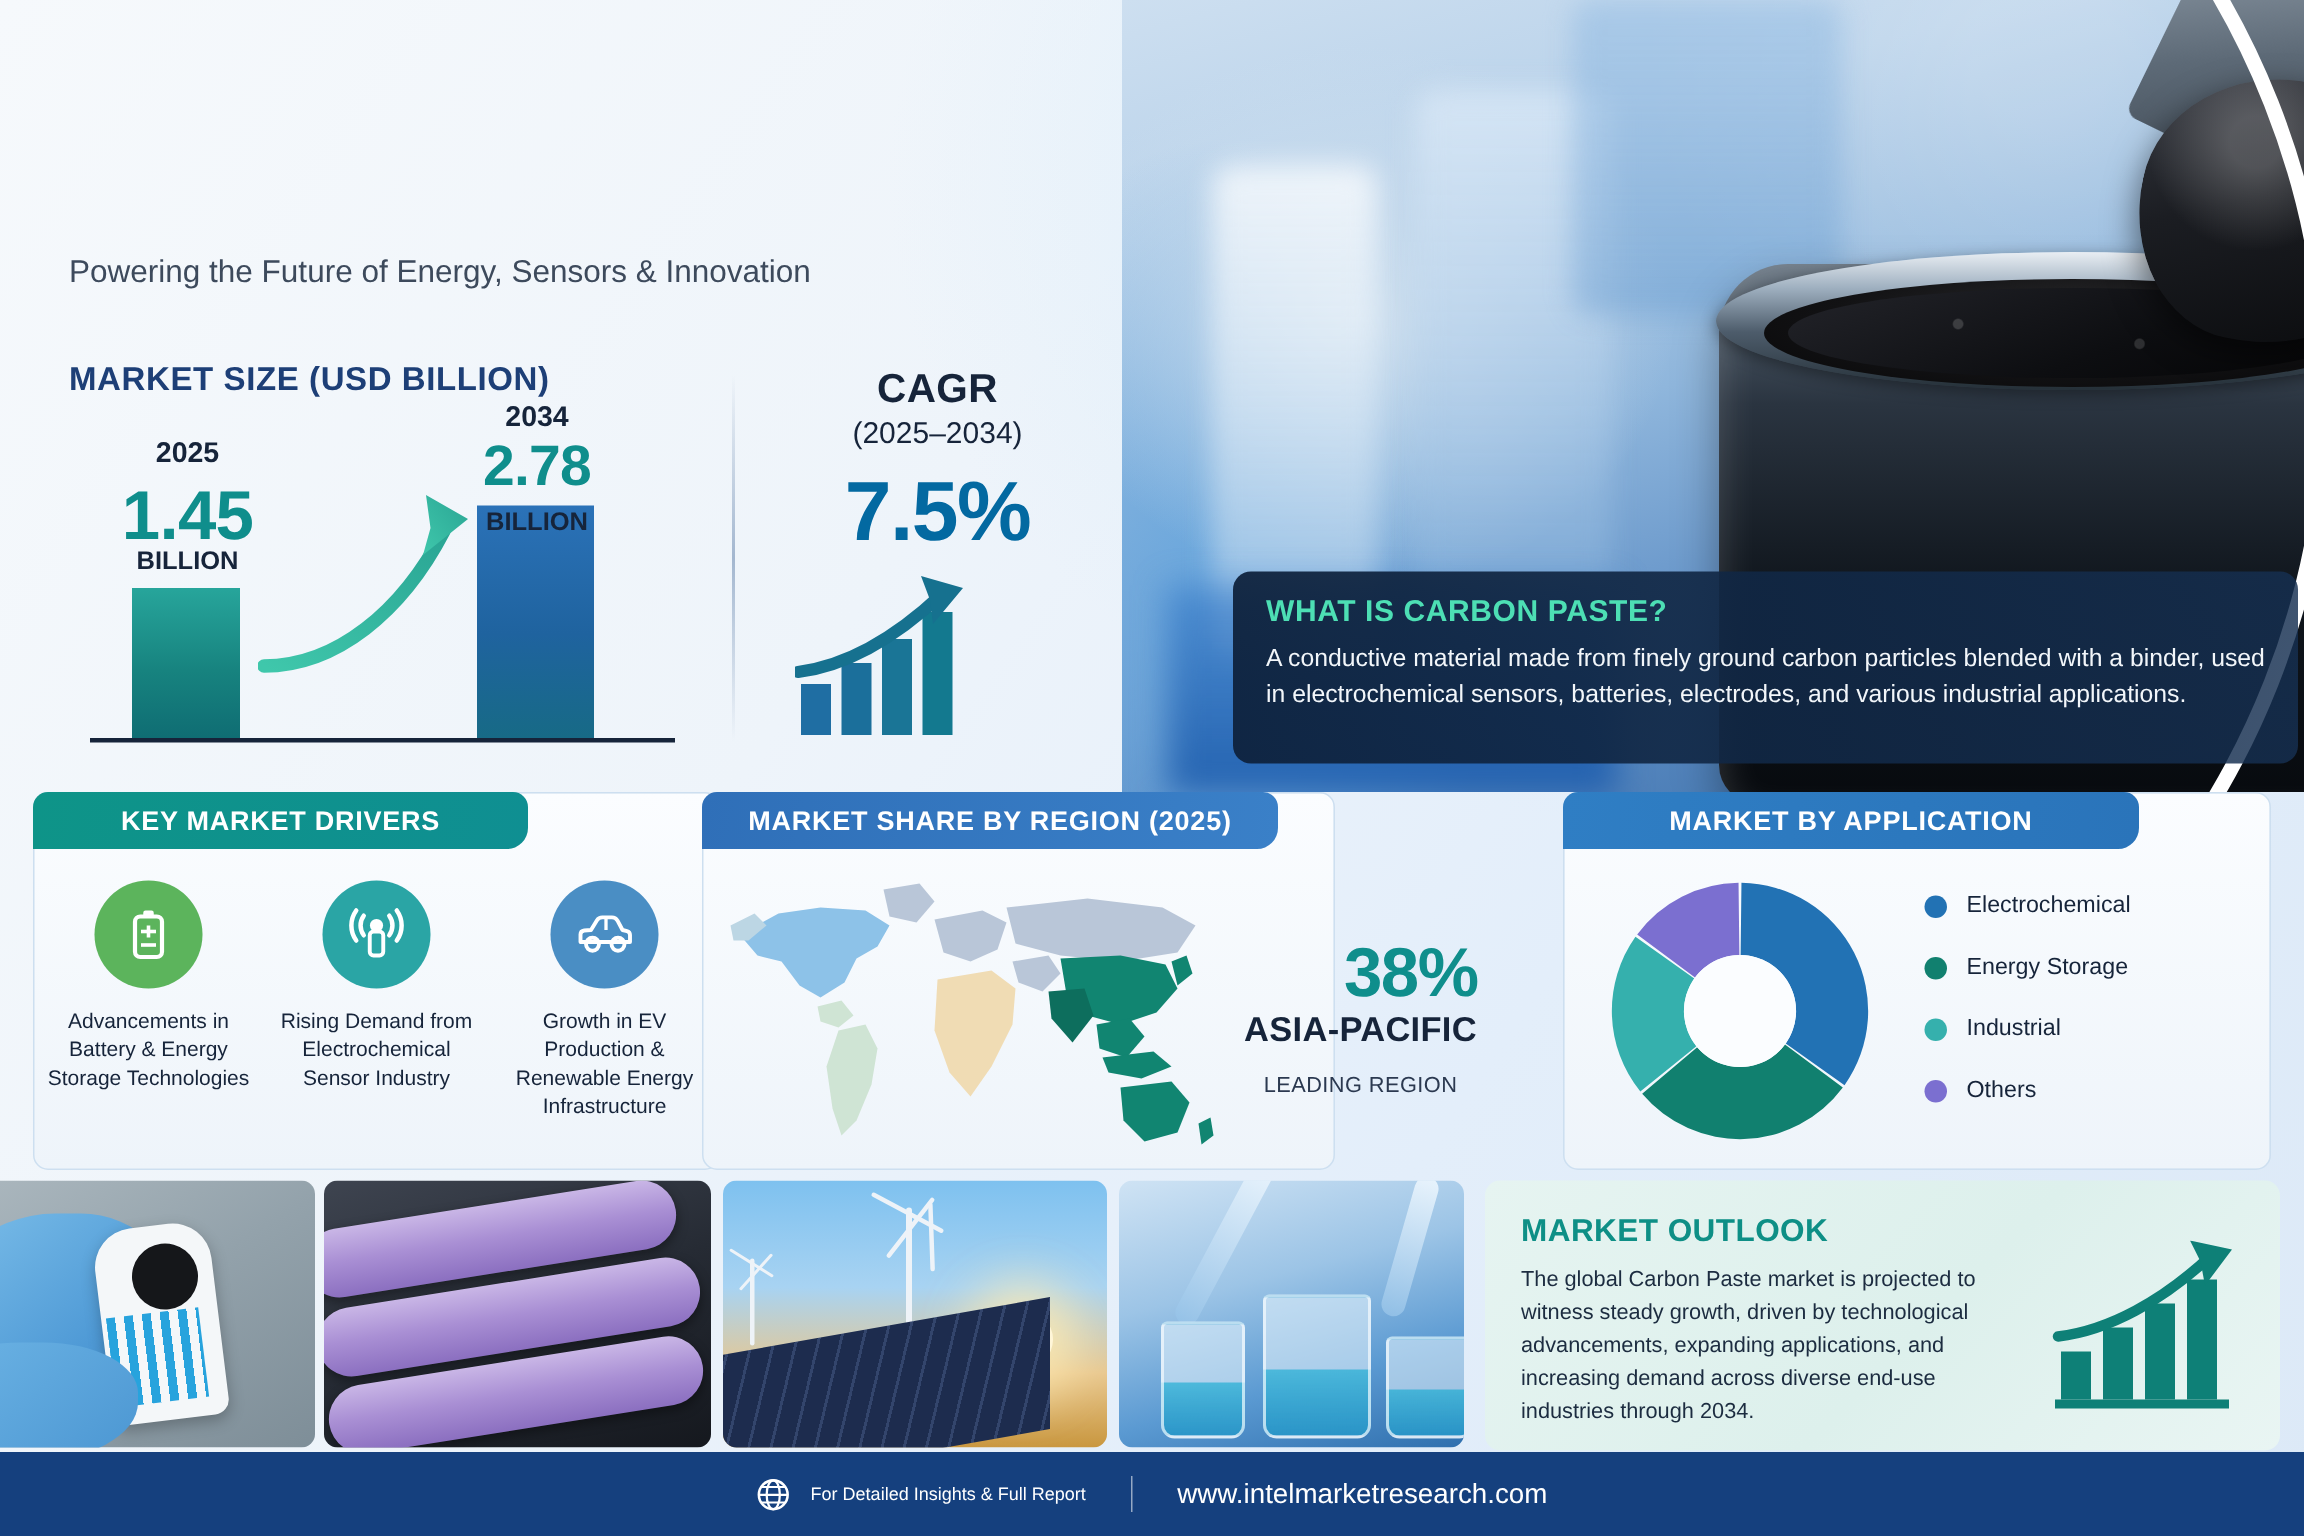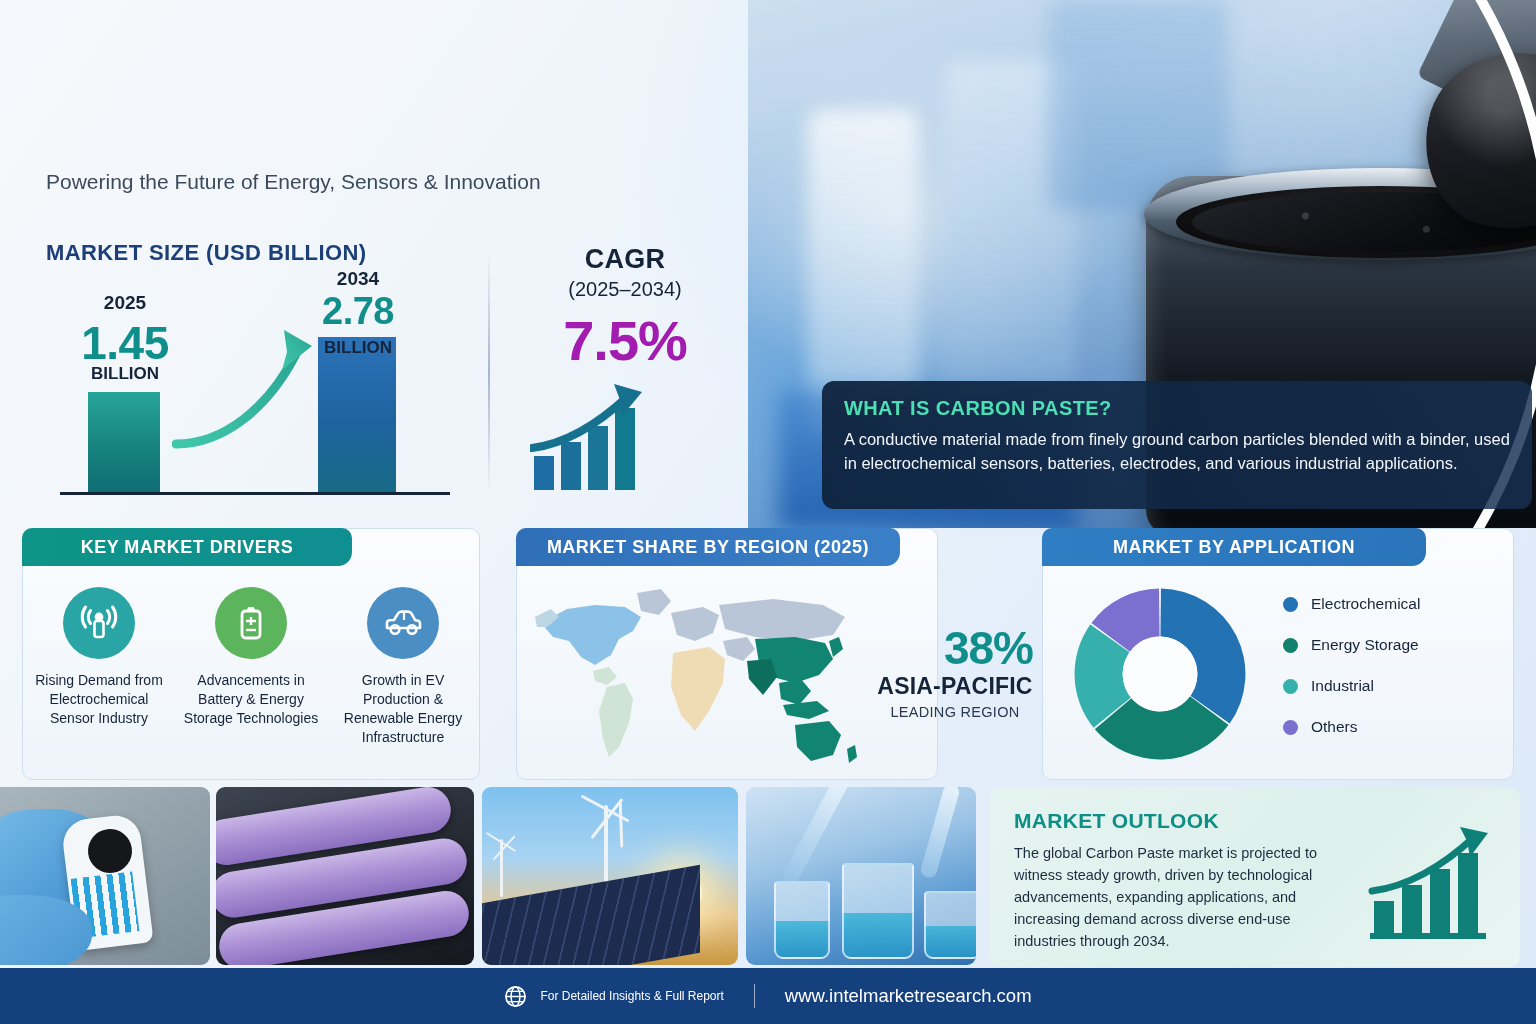--- a/index.html
+++ b/index.html
@@ -145,40 +145,40 @@
     position:absolute; left:488px; top:250px; width:2px; height:244px;
     background:linear-gradient(180deg,rgba(160,180,205,0),rgba(150,172,200,.85),rgba(160,180,205,0));
   }
 
   
   .cagr-title { position:absolute; left:520px; top:244px; width:210px; text-align:center;
     font-size:27px; font-weight:700; color:#16243a; letter-spacing:.3px; }
   .cagr-range { position:absolute; left:520px; top:278px; width:210px; text-align:center;
     font-size:20px; font-weight:400; color:#16243a; }
   .cagr-val { position:absolute; left:505px; top:308px; width:240px; text-align:center;
-    font-size:56px; font-weight:700; color:#a21caf; letter-spacing:-1px; }
+    font-size:56px; font-weight:700; color:#0369a1; letter-spacing:-1px; }
   .cagr-icon { position:absolute; left:530px; top:382px; width:130px; height:110px; }
 
   
   .whatis {
     position:absolute; left:822px; top:381px; width:710px; height:128px;
     background:linear-gradient(100deg,rgba(13,32,58,.93) 0%,rgba(17,40,70,.90) 52%,rgba(22,48,82,.82) 100%);
     border-radius:12px; padding:16px 22px 0 22px;
   }
   .whatis h3 { font-size:20px; font-weight:700; color:#4ddfb4; letter-spacing:.4px; margin-bottom:7px; }
   .whatis p { font-size:16.5px; line-height:1.48; color:#f2f6fa; font-weight:400; }
 
   
   .panel {
     position:absolute; top:528px; height:252px;
     background:linear-gradient(180deg,#fbfdff 0%,#eef4fa 100%);
     border:1px solid #cddff0; border-radius:10px;
   }
   .p1 { left:22px;   width:458px; }
-  .p2 { left:516px;  width:422px; }
+  .p2 { left:468px;  width:422px; }
   .p3 { left:1042px; width:472px; }
   .phead {
     position:absolute; left:-1px; top:-1px; height:38px;
     border-radius:10px 10px 14px 0;
     display:flex; align-items:center; justify-content:center;
     color:#fff; font-size:18px; font-weight:700; letter-spacing:.5px;
   }
   .phead.teal  { width:330px; background:linear-gradient(100deg,#0e9488 0%,#0f8f92 100%); }
   .phead.blue1 { width:384px; background:linear-gradient(100deg,#2f6fb8 0%,#3a80c8 100%); }
   .phead.blue2 { width:384px; background:linear-gradient(100deg,#2f7ec4 0%,#2a74ba 100%); }
@@ -193,21 +193,21 @@
   .dicon.c1 { background:#2aa5a5; }
   .dicon.c2 { background:#5cb45c; }
   .dicon.c3 { background:#4a8ec4; }
   .dtext { font-size:14px; line-height:1.35; color:#16243a; }
 
   
   .mapbox { position:absolute; left:16px; top:50px; width:330px; height:192px; }
   .map-stat { position:absolute; left:360px; top:92px; width:156px; text-align:center; }
   .map-pct { font-size:46px; font-weight:700; color:#0f8e8c; letter-spacing:-1px;text-align:right; }
   .map-reg { font-size:23px; font-weight:700; color:#16243a; letter-spacing:.2px; margin-top:-2px; }
-  .map-sub { font-size:14.5px; font-weight:400; color:#2b3950; letter-spacing:.3px; margin-top:4px; }
+  .map-sub { font-size:14.5px; font-weight:400; color:#2b3950; letter-spacing:.3px; margin-top:16px; }
 
   
   .donut { position:absolute; left:28px; top:56px; width:178px; height:178px; }
   .legend { position:absolute; left:240px; top:66px; }
   .lg-row { display:flex; align-items:center; margin-bottom:23px; }
   .lg-dot { width:15px; height:15px; border-radius:50%; margin-right:13px; }
   .lg-lbl { font-size:15.5px; color:#16243a; }
 
   
   .photo { position:absolute; top:787px; height:178px; border-radius:9px; overflow:hidden; }
@@ -338,44 +338,44 @@
   <div class="whatis">
     <h3>WHAT IS CARBON PASTE?</h3>
     <p>A conductive material made from finely ground carbon particles blended with a binder, used in electrochemical sensors, batteries, electrodes, and various industrial applications.</p>
   </div>
 
   <div class="panel p1">
     <div class="phead teal">KEY MARKET DRIVERS</div>
     <div class="drivers">
 
       <div class="driver">
+        <div class="dicon c2">
+          <svg width="42" height="42" viewBox="0 0 42 42">
+            <rect x="12" y="9" width="18" height="27" rx="3.5" stroke="#fff" stroke-width="2.8" fill="none"></rect>
+            <rect x="17.5" y="5" width="7" height="4" rx="1.5" fill="#fff"></rect>
+            <line x1="16" y1="19" x2="26" y2="19" stroke="#fff" stroke-width="2.4"></line>
+            <line x1="21" y1="15" x2="21" y2="23" stroke="#fff" stroke-width="2.4"></line>
+            <line x1="16" y1="28" x2="26" y2="28" stroke="#fff" stroke-width="2.4"></line>
+          </svg>
+        </div>
+        <div class="dtext">Advancements in Battery &amp; Energy Storage Technologies</div>
+      </div>
+
+      <div class="driver">
         <div class="dicon c1">
           <svg width="42" height="42" viewBox="0 0 42 42">
             <circle cx="21" cy="15" r="4.4" fill="#fff"></circle>
             <path d="M12.5,21.5 A11,11 0 0 1 12.5,8.5" stroke="#fff" stroke-width="3" fill="none" stroke-linecap="round"></path>
             <path d="M29.5,21.5 A11,11 0 0 0 29.5,8.5" stroke="#fff" stroke-width="3" fill="none" stroke-linecap="round"></path>
             <path d="M7.5,25 A17,17 0 0 1 7.5,5" stroke="#fff" stroke-width="3" fill="none" stroke-linecap="round"></path>
             <path d="M34.5,25 A17,17 0 0 0 34.5,5" stroke="#fff" stroke-width="3" fill="none" stroke-linecap="round"></path>
             <rect x="16.5" y="19" width="9" height="16" rx="2.5" stroke="#fff" stroke-width="2.6" fill="none"></rect>
           </svg>
         </div>
         <div class="dtext">Rising Demand from Electrochemical Sensor Industry</div>
-      </div>
-
-      <div class="driver">
-        <div class="dicon c2">
-          <svg width="42" height="42" viewBox="0 0 42 42">
-            <rect x="12" y="9" width="18" height="27" rx="3.5" stroke="#fff" stroke-width="2.8" fill="none"></rect>
-            <rect x="17.5" y="5" width="7" height="4" rx="1.5" fill="#fff"></rect>
-            <line x1="16" y1="19" x2="26" y2="19" stroke="#fff" stroke-width="2.4"></line>
-            <line x1="21" y1="15" x2="21" y2="23" stroke="#fff" stroke-width="2.4"></line>
-            <line x1="16" y1="28" x2="26" y2="28" stroke="#fff" stroke-width="2.4"></line>
-          </svg>
-        </div>
-        <div class="dtext">Advancements in Battery &amp; Energy Storage Technologies</div>
       </div>
 
       <div class="driver">
         <div class="dicon c3">
           <svg width="44" height="44" viewBox="0 0 44 44">
             <path d="M6,27 L6,22 C6,20.5 7,19.5 8.5,19.3 L13,19 L17,12.5 C17.8,11.2 19,10.6 20.5,10.6 L27,10.6 C28.6,10.6 29.8,11.3 30.6,12.6 L34,19 L37,19.8 C38.4,20.2 39,21.2 39,22.4 L39,27 Z" stroke="#fff" stroke-width="2.6" fill="none" stroke-linejoin="round"></path>
             <line x1="23" y1="11" x2="23" y2="19" stroke="#fff" stroke-width="2.2"></line>
             <circle cx="14" cy="28.5" r="4.3" stroke="#fff" stroke-width="2.6" fill="none"></circle>
             <circle cx="31" cy="28.5" r="4.3" stroke="#fff" stroke-width="2.6" fill="none"></circle>
           </svg>

